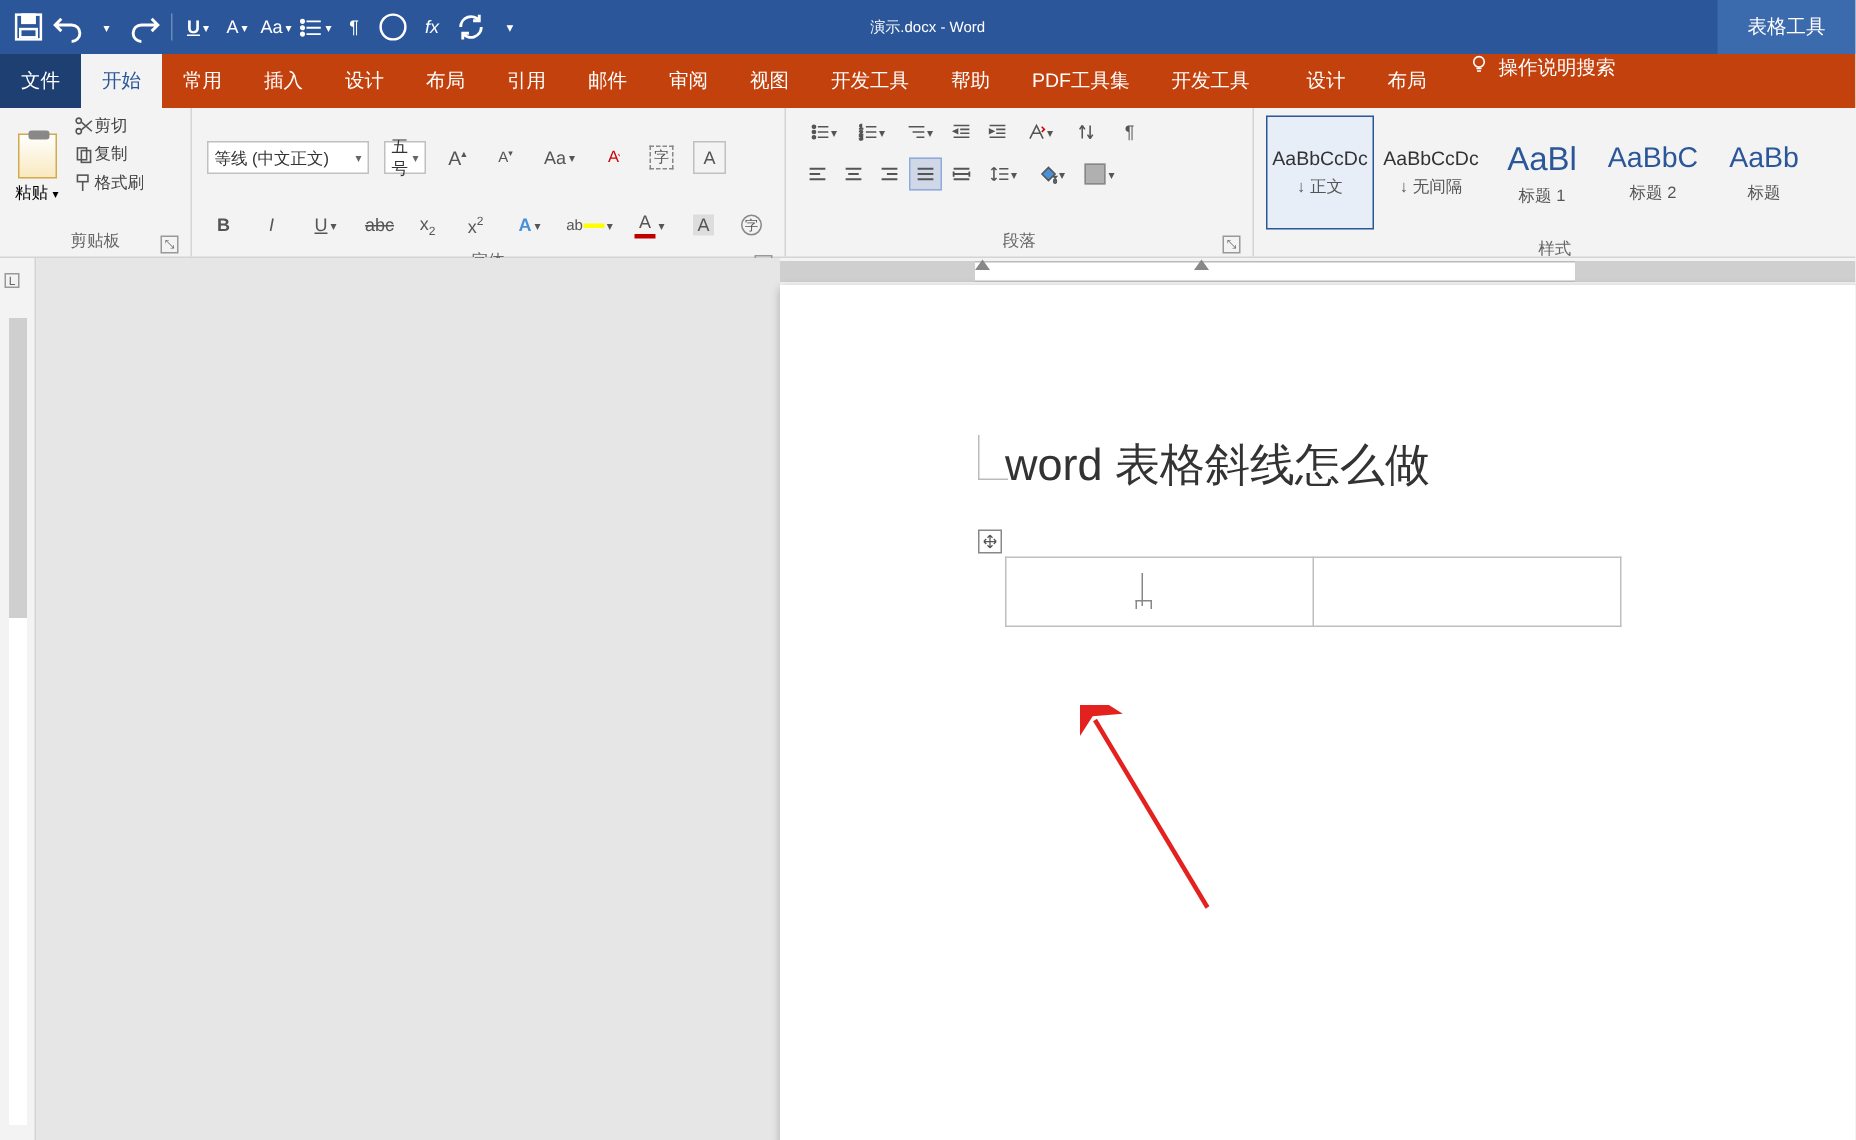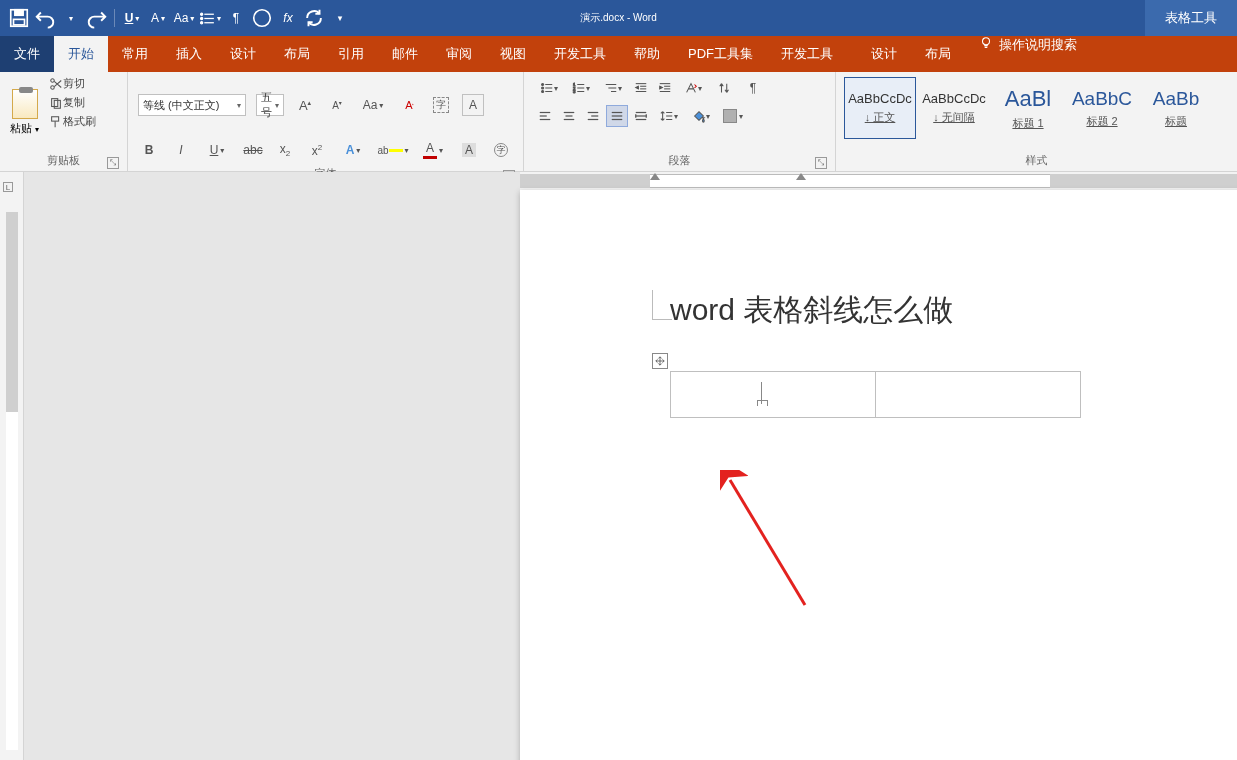--- a/index.html
+++ b/index.html
@@ -43,26 +43,26 @@
 .rbtn.wide { width: 30px; }
 .rbtn svg { width: 14px; height: 14px; }
 .hl-bar { width: 14px; height: 3px; background: #ffff00; margin-top: 1px; }
 .fc-bar { width: 14px; height: 3px; background: #c00000; margin-top: 1px; }
 
 .para-block { display: flex; flex-direction: column; gap: 6px; padding: 2px 4px; }
 .para-row { display: flex; align-items: center; gap: 2px; }
 .shade-swatch { width:14px; height:14px; background:#b0b0b0; border:1px solid #888; }
 
 .styles-block { display: flex; gap: 2px; padding: 2px 2px; overflow: hidden; }
-.style-card { width: 72px; height: 62px; border: 1px solid transparent; display: flex; flex-direction: column; align-items: center; justify-content: center; cursor: pointer; }
+.style-card { width: 72px; height: 76px; border: 1px solid transparent; display: flex; flex-direction: column; align-items: center; justify-content: center; cursor: pointer; }
 .style-card.sel { border: 1px solid #2b579a; background: #e8eef7; }
 .style-prev { font-size: 13px; color: #333; }
 .style-prev.big { font-size: 22px; color: #2b579a; }
 .style-prev.med { font-size: 19px; color: #2b579a; }
-.style-nm { font-size: 11px; color: #555; margin-top: 4px; text-decoration: underline; }
+.style-nm { font-size: 11px; color: #555; margin-top: 4px; }
 
 .workspace { position: absolute; top: 172px; left: 0; right: 0; bottom: 0; background: #e6e6e6; display: flex; }
 .vruler { width: 24px; background: #f3f3f3; border-right: 1px solid #d4d4d4; position: relative; }
 .vruler-ind { position: absolute; left: 3px; top: 10px; width: 10px; height: 10px; border: 1px solid #999; font-size: 8px; display:flex; align-items:center; justify-content:center; color:#666; }
 .vruler-track { position: absolute; left: 6px; top: 40px; width: 12px; bottom: 10px; background: linear-gradient(#cfcfcf 0, #cfcfcf 200px, #fff 200px, #fff 100%); }
 
 .doc-wrap { flex: 1; position: relative; overflow: hidden; }
 .hruler { height: 18px; background: #f3f3f3; position: absolute; top: 0; left: 496px; right: 0; display:flex; align-items:center; }
 .hruler-grey { height: 14px; background: #cfcfcf; flex: 0 0 130px; }
 .hruler-white { height: 14px; background: #fff; flex: 0 0 400px; border-top:1px solid #bbb; border-bottom:1px solid #bbb; }

